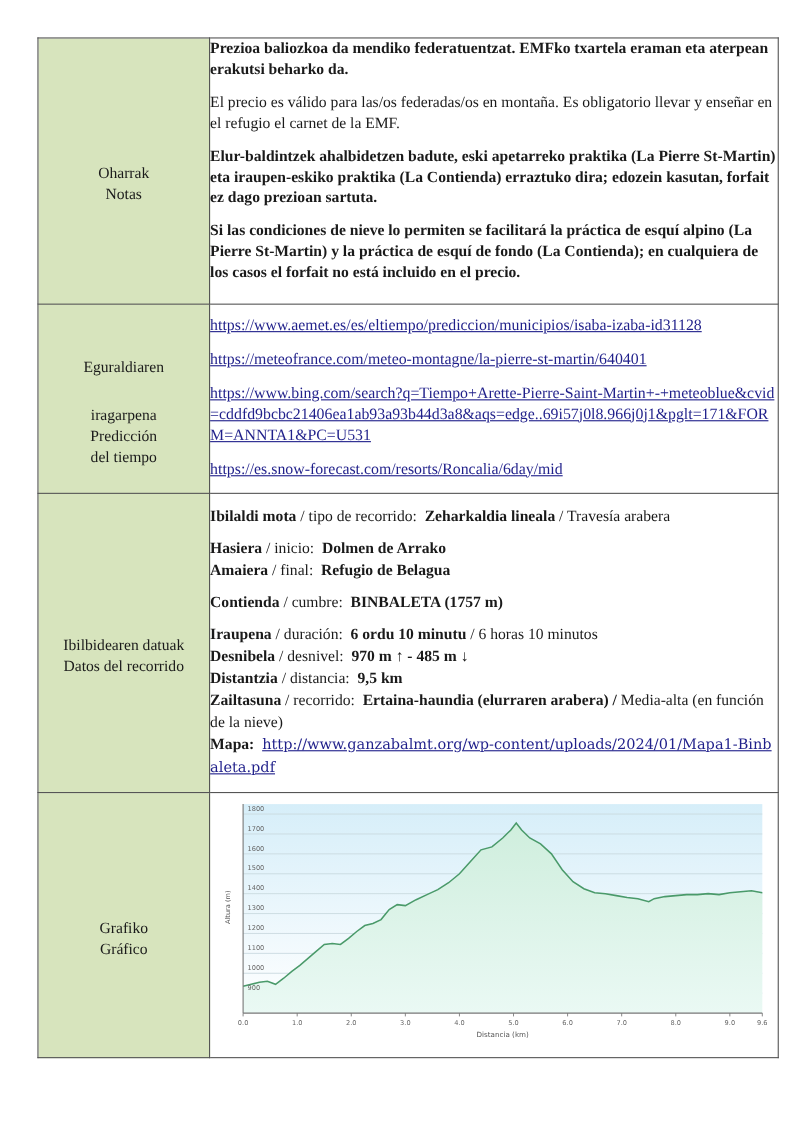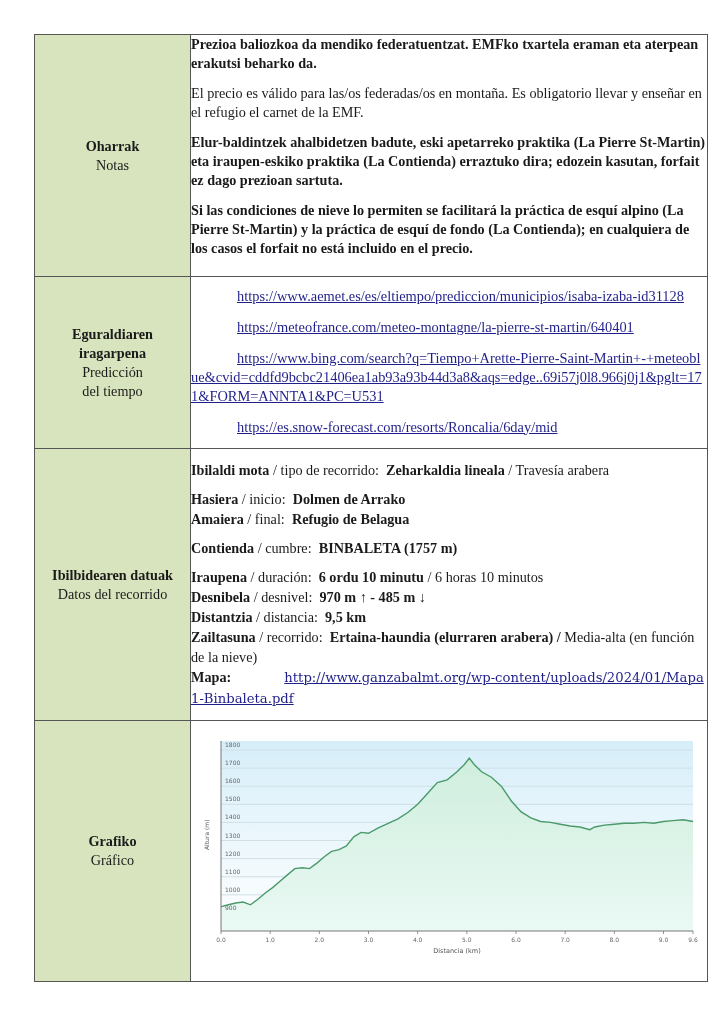--- a/index.html
+++ b/index.html
@@ -6,28 +6,28 @@
   body { width: 724px; height: 1024px; position: relative; font-family: "DejaVu Serif", "Liberation Serif", serif; color: #1a1a1a; }
   .doc-table {
     position: absolute; left: 34px; top: 34px; width: 674px;
     border-collapse: collapse; table-layout: fixed;
   }
   .doc-table td { border: 1.2px solid #555; vertical-align: middle; padding: 0; }
   .label-cell {
     width: 155px; background: #d7e4bd; text-align: center;
     font-family: "Liberation Serif", "DejaVu Serif", serif; font-size: 14.2px; line-height: 19px;
   }
-  .label-cell .eu { font-weight: bold; display: block; }
+  .label-cell .eu { font-weight: normal; display: block; margin-top: 25px; }
   .label-cell .es { display: block; }
   .content-cell { padding: 6px 8px 6px 8px; font-family: "Liberation Serif", "DejaVu Serif", serif; font-size: 14.2px; line-height: 19px; }
   .center { }
   .notes p { margin: 0 0 11px 0; }
   .notes p:last-child { margin-bottom: 18px; font-weight: bold; }
   .bold { font-weight: bold; }
-  a.link { color: #1f1f8a; text-decoration: underline; font-family: "Liberation Serif", serif; font-size: 14.4px; padding-left: 46px; }
+  a.link { color: #1f1f8a; text-decoration: underline; font-family: "Liberation Serif", serif; font-size: 14.4px; }
   .weather p { margin: 0 0 12px 0; line-height: 19px; word-break: break-all; }
   .weather p:last-child { margin-bottom: 2px; }
   .route .line { display: block; margin: 0; line-height: 20px; }
   .route .gap { margin-top: 9px; }
   .route a.link { font-family: "DejaVu Serif", "Liberation Serif", serif; font-size: 13.2px; word-break: break-all; }
   .route-link a.link { font-family: "DejaVu Serif", "Liberation Serif", serif; font-size: 13.2px; }
   .chart-wrap { position: relative; width: 500px; height: 236px; margin: 0 auto; }
   svg text { font-family: "DejaVu Sans", sans-serif; }
 </style>
 </head>
@@ -98,21 +98,21 @@
       </span>
     </td>
   </tr>
 
 
   <tr style="height:240px;">
     <td class="label-cell">
       <span class="eu">Grafiko</span>
       <span class="es">Gráfico</span>
     </td>
-    <td class="content-cell" style="padding:12px 4px;">
+    <td class="content-cell" style="padding:2px 4px;">
       <div class="chart-wrap">
         <svg id="profile-svg" width="500" height="236">
           <defs>
             <linearGradient id="bgGrad" x1="0" y1="0" x2="0" y2="1">
               <stop offset="0" stop-color="#d6eef9"></stop>
               <stop offset="1" stop-color="#ffffff"></stop>
             </linearGradient>
             <linearGradient id="fillGrad" x1="0" y1="0" x2="0" y2="1">
               <stop offset="0" stop-color="#cfeedd"></stop>
               <stop offset="1" stop-color="#eaf9f4"></stop>

